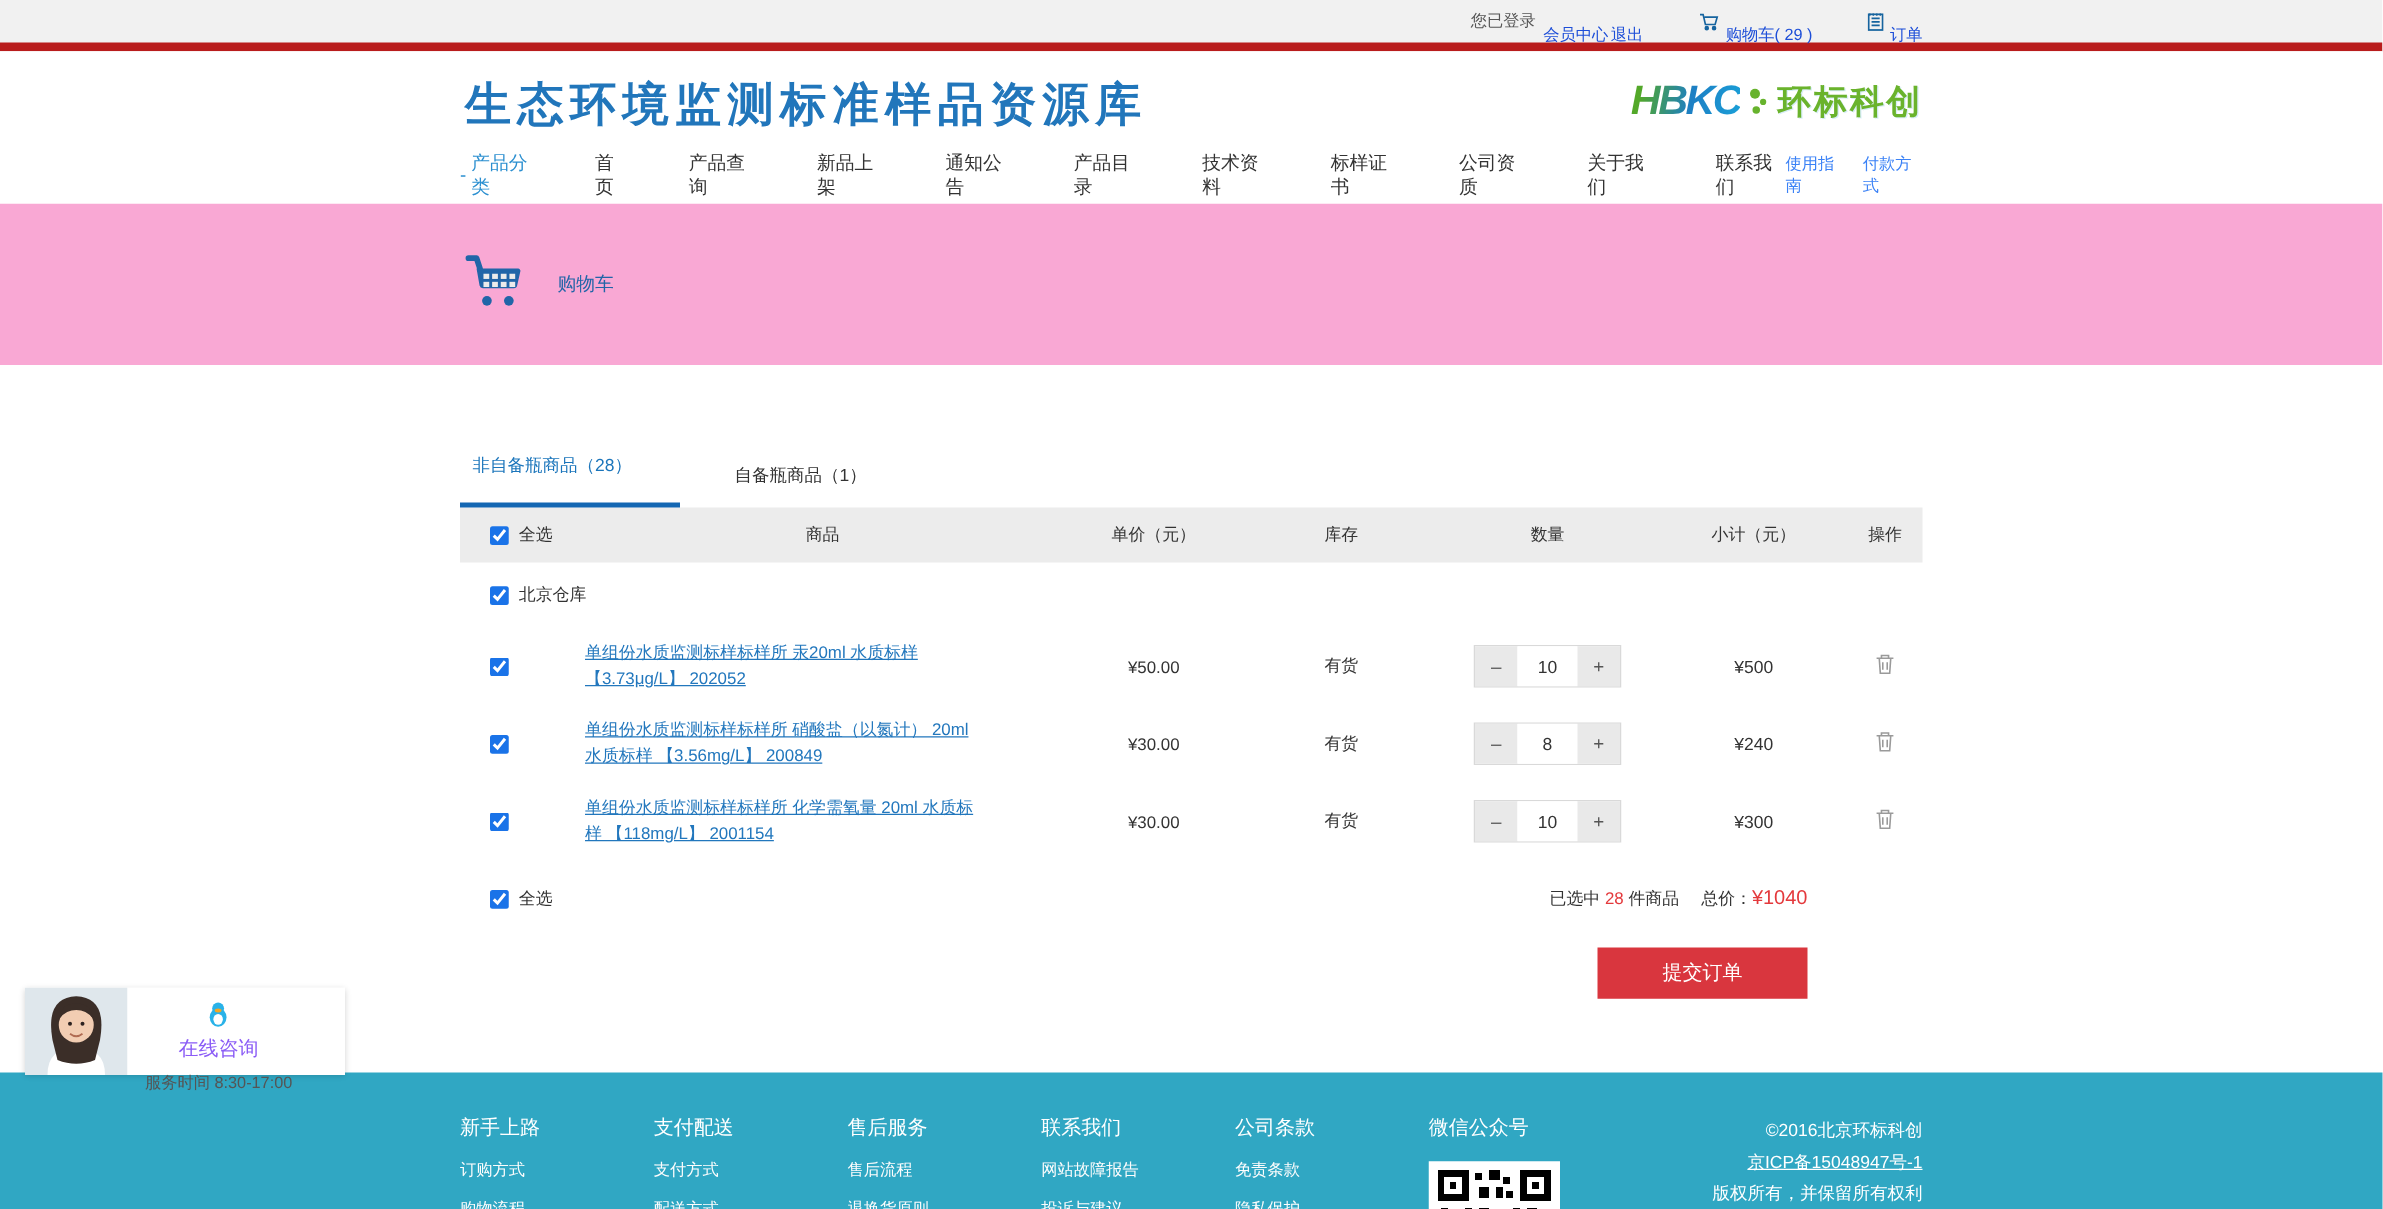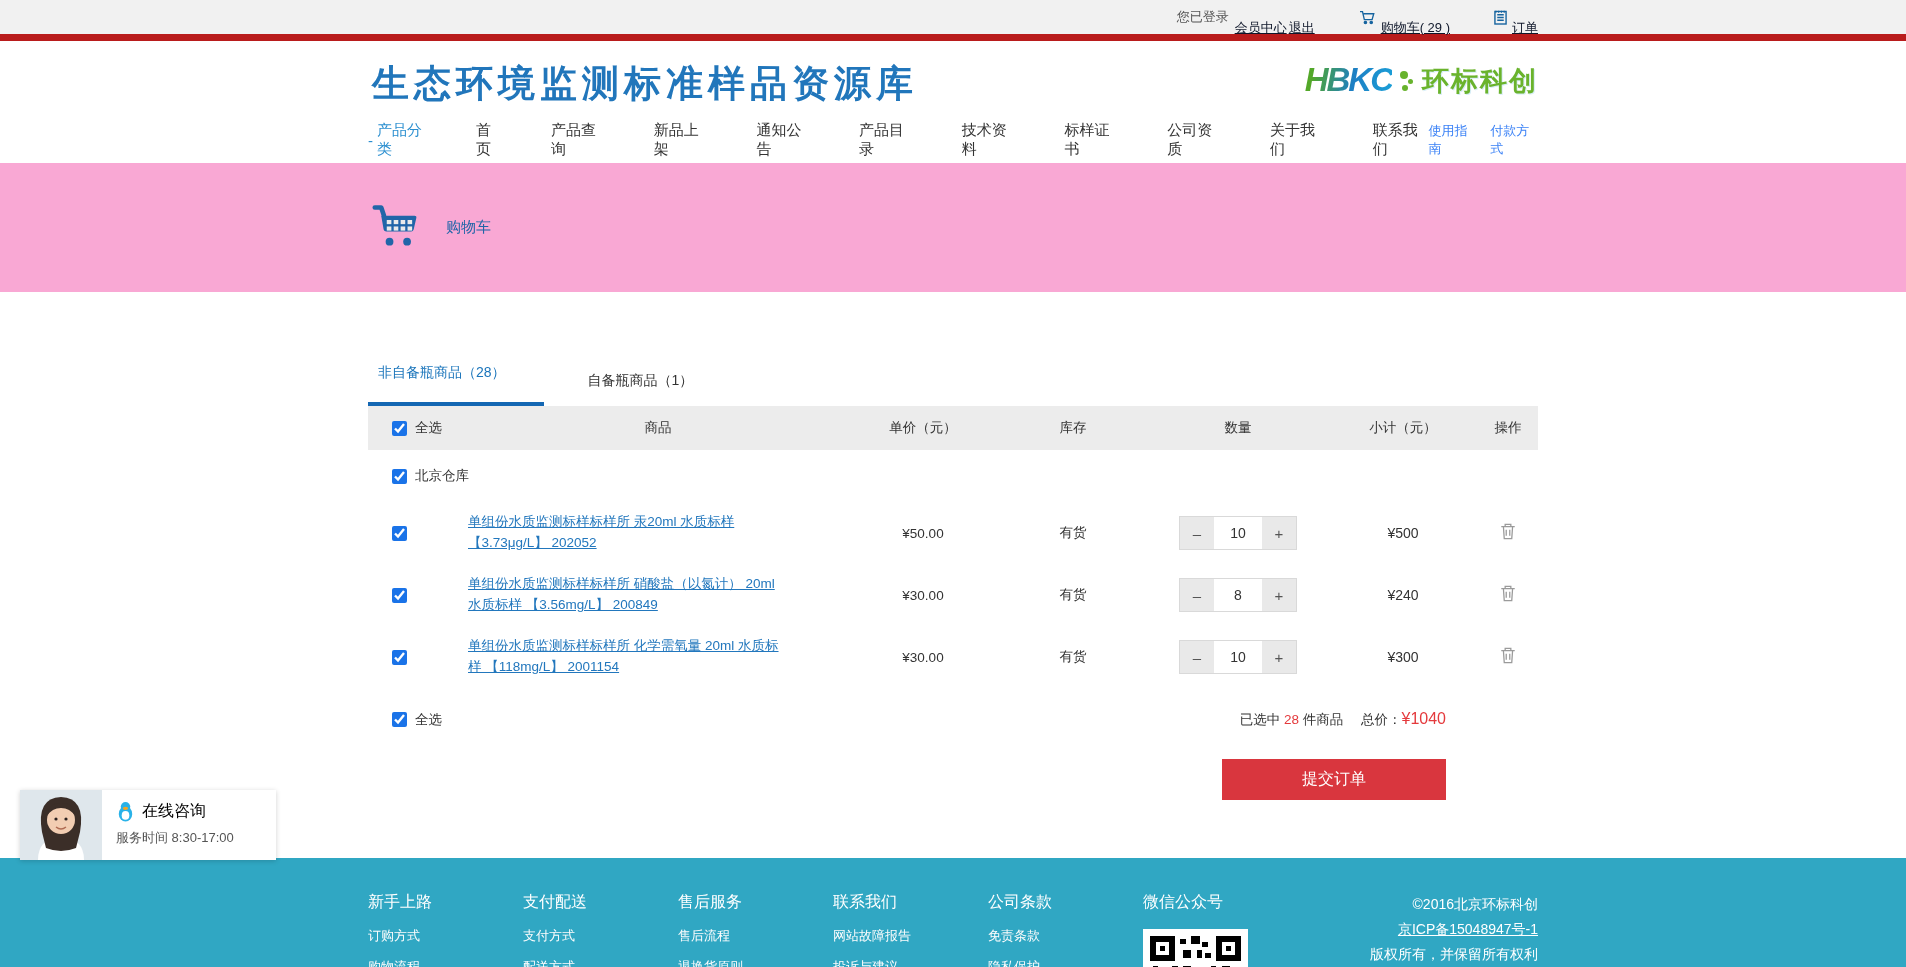--- a/index.html
+++ b/index.html
@@ -4,21 +4,21 @@
 <style>
   * { margin:0; padding:0; box-sizing:border-box; }
   html,body { width:1906px; height:967px; overflow:hidden; background:#fff;
     font-family:"Liberation Sans","DejaVu Sans",sans-serif; color:#333; }
   .wrap { width:1170px; margin:0 auto; position:relative; }
   a { text-decoration:none; }
 
   
   .topbar { height:41px; background:#f1f1f1; border-bottom:7px solid #b91c1c; }
   .topbar .wrap { display:flex; justify-content:flex-end; align-items:center; height:100%; font-size:13px; color:#555; gap:6px; }
-  .toplink { color:#0f172a; text-decoration:underline; cursor:pointer;margin-top:21px; }
+  .toplink { color:#1d4ed8; cursor:pointer;margin-top:21px; }
   .topgroup { display:flex; align-items:center; gap:5px; margin-left:38px; }
   .icon-small svg { display:block; }
 
   
   .header { height:122px; background:#fff; }
   .site-title { position:absolute; left:4px; top:18px; font-size:37px; font-weight:bold; color:#2176bb; letter-spacing:5px; white-space:nowrap; }
   .logo { position:absolute; right:0; top:20px; display:flex; align-items:flex-end; gap:8px; }
   .logo-en { font-size:33px; font-style:italic; font-weight:900; letter-spacing:-2px;
     background:linear-gradient(100deg,#53a829 10%,#1d7fc4 55%,#1aa0d8); -webkit-background-clip:text; background-clip:text; color:transparent; }
   .logo-dots { position:relative; width:14px; height:30px; }
@@ -57,28 +57,28 @@
   .step-btn { width:34px; background:#e9e9e9; border:none; color:#555; font-size:15px; cursor:pointer; }
   .step-input { width:48px; border:none; text-align:center; font-size:14px; color:#333; font-family:inherit; }
   .subtotal { font-size:14px; }
   .trash { background:none; border:none; cursor:pointer; display:inline-flex; }
 
   .sumrow { display:flex; justify-content:space-between; align-items:center; padding:22px 92px 0 24px; font-size:13.5px; }
   .sum-left { display:flex; align-items:center; gap:8px; }
   .red { color:#e4393c; }
   .total-val { font-size:16px; color:#e4393c; }
   .btnrow { text-align:right; padding:30px 92px 0 0; }
-  .submit { background:#d9363e; color:#fff; border:none; font-size:16px; padding:10px 80px; cursor:pointer; font-family:inherit; }
+  .submit { background:#d9363e; color:#fff; border:none; font-size:16px; padding:10px 52px; cursor:pointer; font-family:inherit; }
 
   
   .chat { position:absolute; left:20px; top:790px; width:256px; height:70px; background:#fff;
     box-shadow:0 1px 5px rgba(0,0,0,.18); display:flex; z-index:5; cursor:pointer; }
   .chat-photo { width:82px; height:70px; flex:none; }
   .chat-info { padding:11px 0 0 14px; }
-  .chat-line1 { display:flex; align-items:center; gap:7px; font-size:16px; color:#000000; }
+  .chat-line1 { display:flex; align-items:center; gap:7px; font-size:16px; color:#8b5cf6;flex-direction:column; }
   .chat-line2 { font-size:13px; color:#555; margin-top:7px; }
 
   
   .footer { position:absolute; left:0; top:858px; width:100%; height:200px; background:#30a7c3; color:#fff; }
   .footer .wrap { display:flex; padding-top:34px; }
   .fcol { width:155px; }
   .fcol-h { font-size:16px; margin-bottom:14px; cursor:pointer; }
   .fcol a { display:block; color:#fdfdfd; font-size:13px; margin-top:13px; cursor:pointer; }
   .fwechat { width:185px; }
   .qr { margin-top:16px; width:105px; height:105px; background:#fff; padding:7px; }

